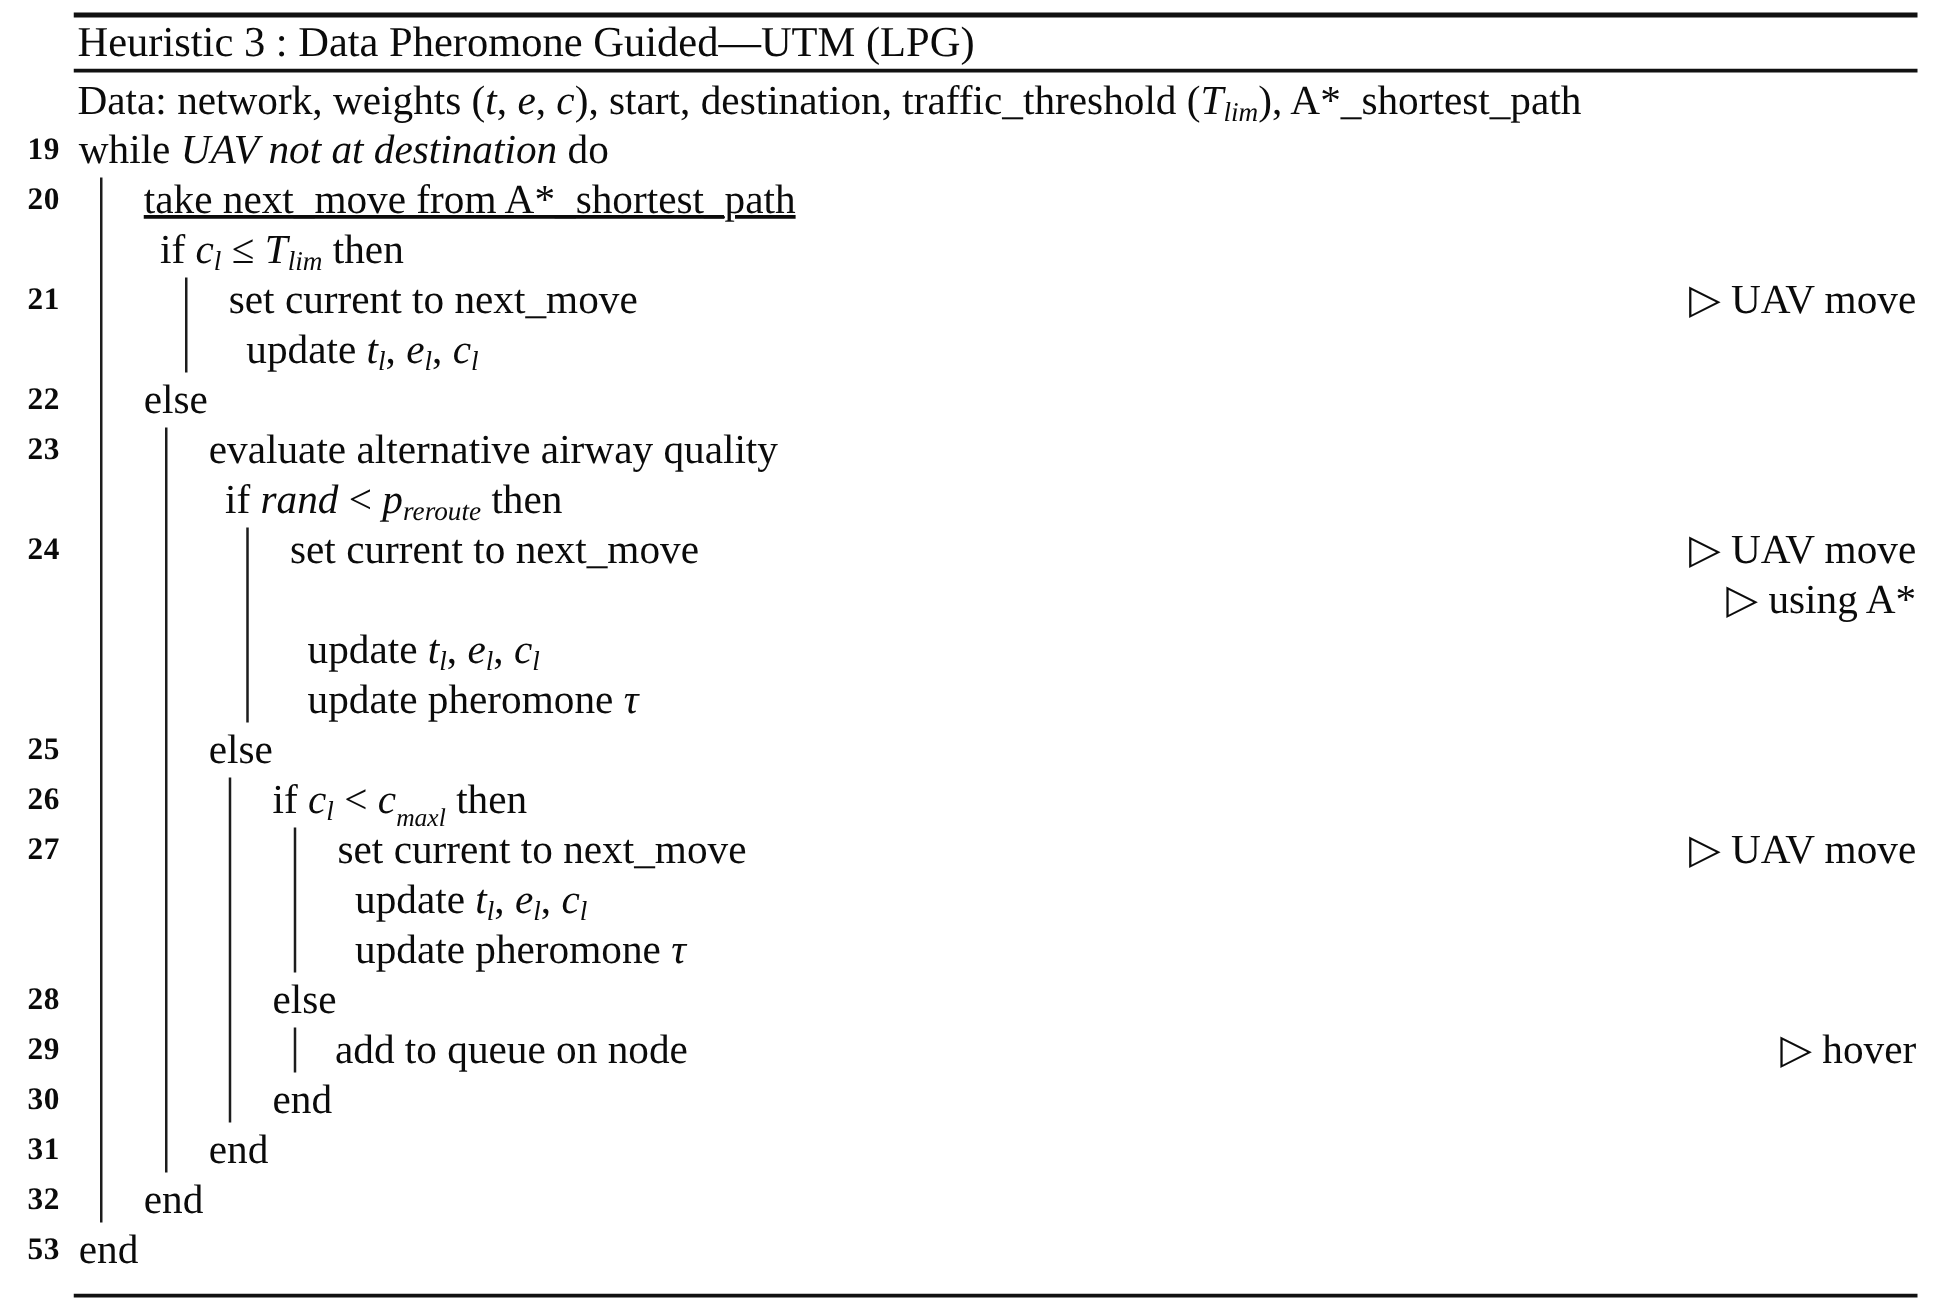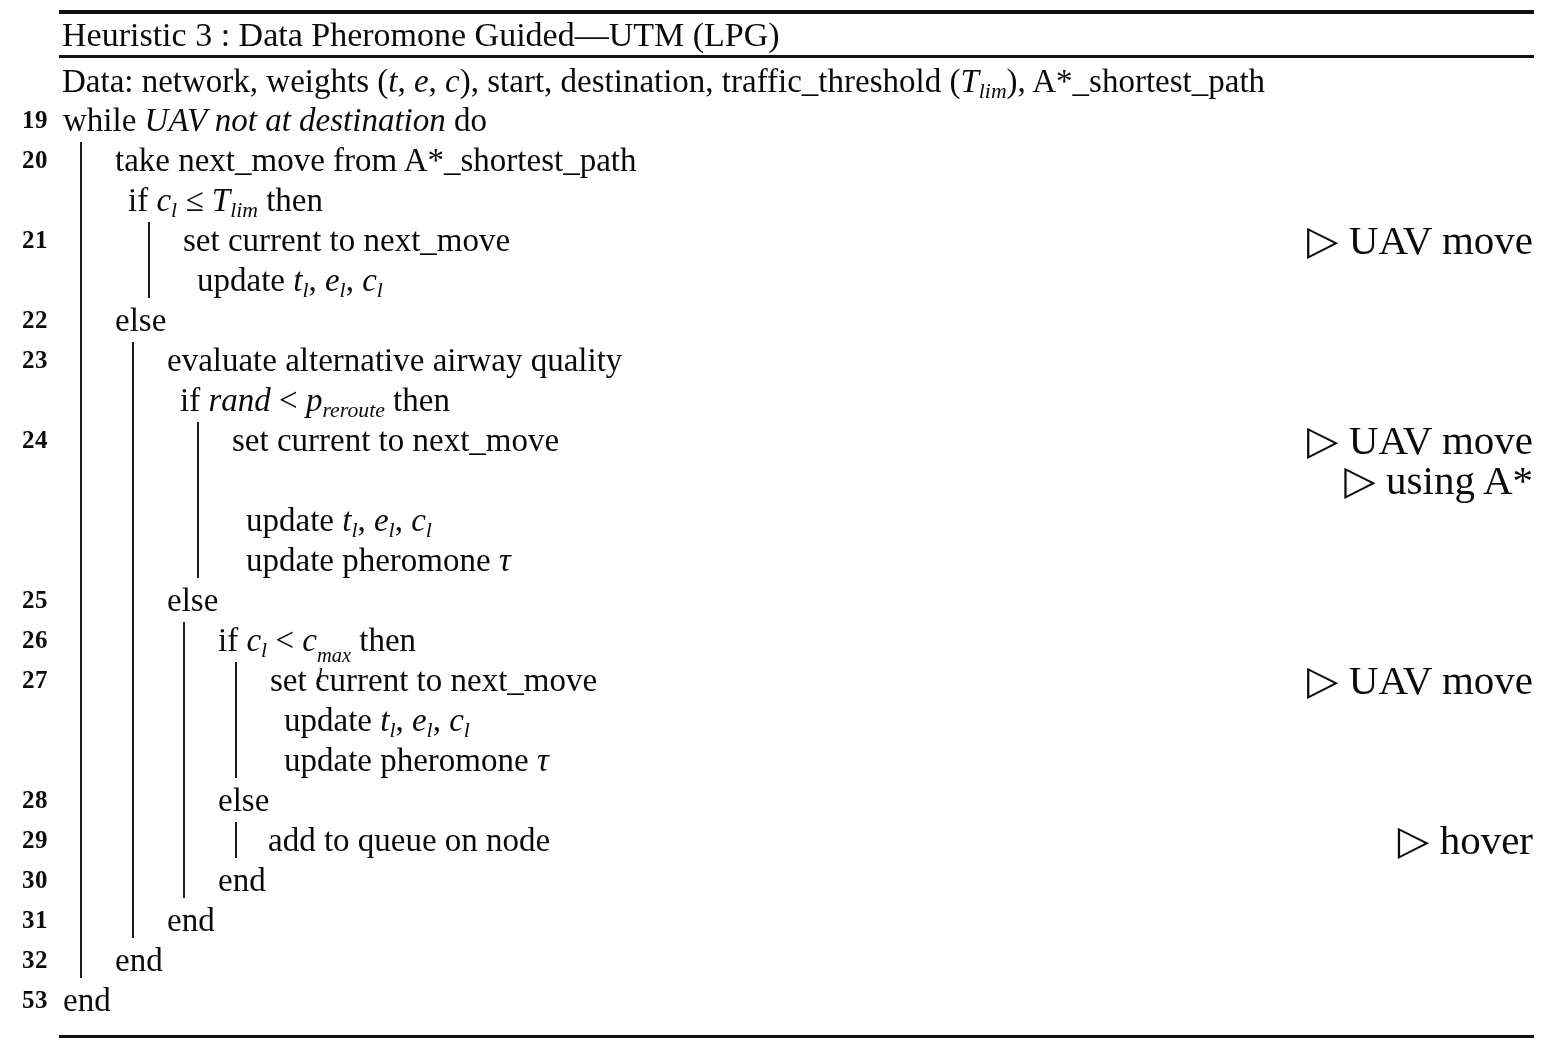--- a/index.html
+++ b/index.html
@@ -13,46 +13,46 @@
   }
   .hrule{position:absolute;left:59px;width:1475px;background:#111;}
   #top-rule{top:10px;height:4px;}
   #title-rule{top:55px;height:3px;}
   #bottom-rule{top:1035px;height:3px;}
   #algo-title{position:absolute;top:16px;left:62px;height:38px;line-height:38px;font-size:34px;white-space:nowrap;}
   #data-line{position:absolute;top:62px;left:62px;height:38px;line-height:38px;font-size:33px;white-space:nowrap;}
   .code-line{position:absolute;left:0;width:1556px;height:40px;line-height:40px;font-size:33px;}
   .line-number{position:absolute;left:22px;top:0;font-size:25px;font-weight:600;letter-spacing:0.5px;}
   .line-text{position:absolute;top:0;white-space:nowrap;}
-  .line-comment{position:absolute;right:23px;top:0;white-space:nowrap;font-size:41px;}
+  .line-comment{position:absolute;right:23px;top:0;white-space:nowrap;font-size:33px;}
   .indent-guide{position:absolute;width:2px;background:#1c1c1c;}
   .seg-b{font-weight:normal;}
   .seg-r{font-weight:normal;}
   .seg-i{font-style:italic;}
   .seg-m{font-style:italic;}
   .seg-sub{font-style:italic;font-size:66%;vertical-align:-0.28em;letter-spacing:0;}
-  .seg-ss{display:inline-flex;flex-direction:column;align-items:flex-start;vertical-align:-0.52em;font-size:62%;font-style:italic;line-height:1.02;text-align:right;}
+  .seg-ss{display:inline-flex;flex-direction:row;align-items:flex-start;vertical-align:-0.52em;font-size:62%;font-style:italic;line-height:1.02;text-align:right;}
   .seg-ss .ss-sup,.seg-ss .ss-sub{display:block;}
 </style>
 </head>
 <body>
 
 <div id="figure">
   <div id="top-rule" class="hrule"></div>
   <div id="algo-title"><span class="seg-b">Heuristic 3 : </span><span class="seg-r">Data Pheromone Guided—UTM (LPG)</span></div>
   <div id="title-rule" class="hrule"></div>
   <div id="data-line"><span class="seg-b">Data: </span><span class="seg-r">network, weights (</span><span class="seg-m">t</span><span class="seg-r">, </span><span class="seg-m">e</span><span class="seg-r">, </span><span class="seg-m">c</span><span class="seg-r">), start, destination, traffic_threshold (</span><span class="seg-m">T</span><span class="seg-sub">lim</span><span class="seg-r">), A*_shortest_path</span></div>
   <div id="code-body">
       <div class="code-line" style="top: 100px;">
         <span class="line-number">19</span>
         <span class="line-text" style="left: 63px;"><span class="seg-b">while </span><span class="seg-i">UAV not at destination </span><span class="seg-b">do</span></span>
       </div>
       <div class="code-line" style="top: 140px;">
         <span class="line-number">20</span>
-        <span class="line-text" style="left: 115px;"><span class="seg-r">take next_move from A*_shortest_path</span></span>
+        <span class="line-text" style="left: 115px; text-decoration: underline;"><span class="seg-r">take next_move from A*_shortest_path</span></span>
       </div>
       <div class="code-line" style="top: 180px;">
         <span class="line-text" style="left: 128px;"><span class="seg-b">if </span><span class="seg-m">c</span><span class="seg-sub">l</span><span class="seg-r"> ≤ </span><span class="seg-m">T</span><span class="seg-sub">lim</span><span class="seg-b"> then</span></span>
       </div>
       <div class="code-line" style="top: 220px;">
         <span class="line-number">21</span>
         <span class="line-text" style="left: 183px;"><span class="seg-r">set current to next_move</span></span>
         <span class="line-comment">▷ UAV move</span>
       </div>
       <div class="code-line" style="top: 260px;">

